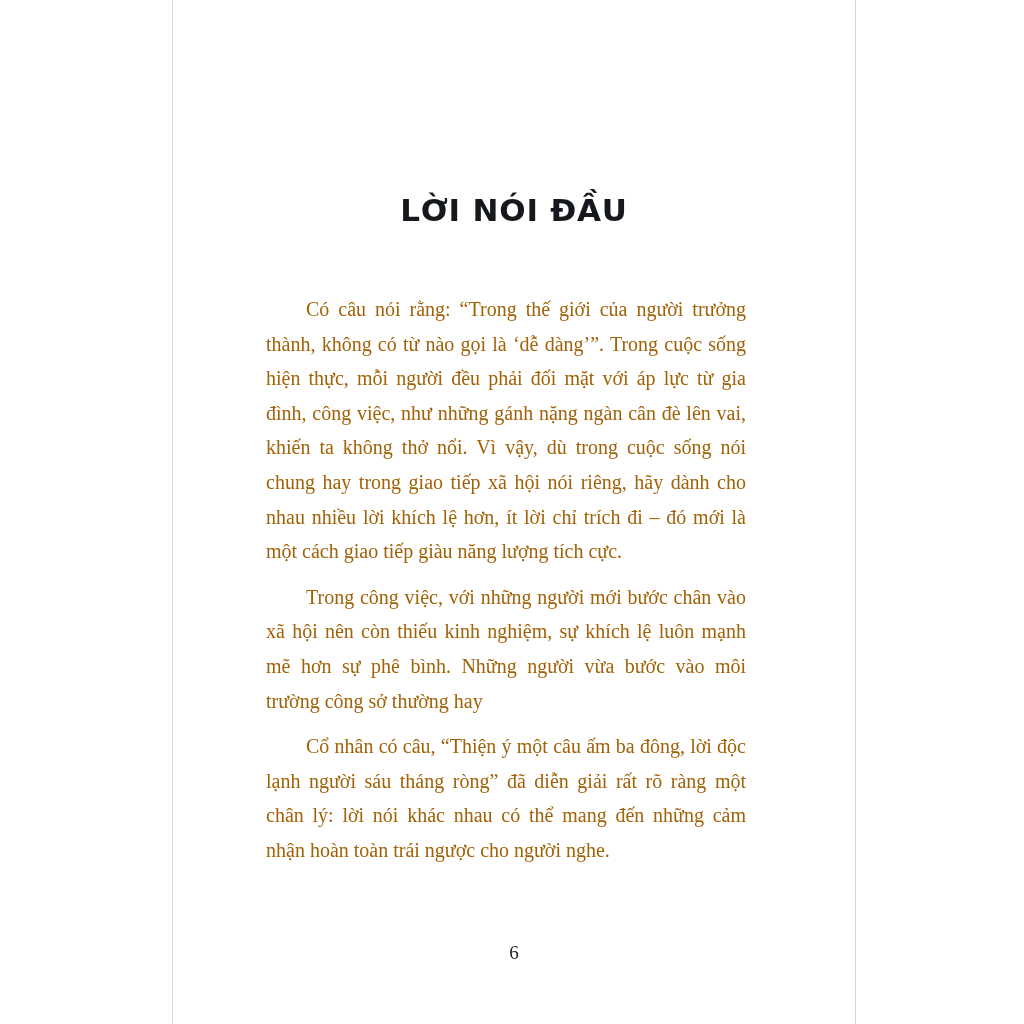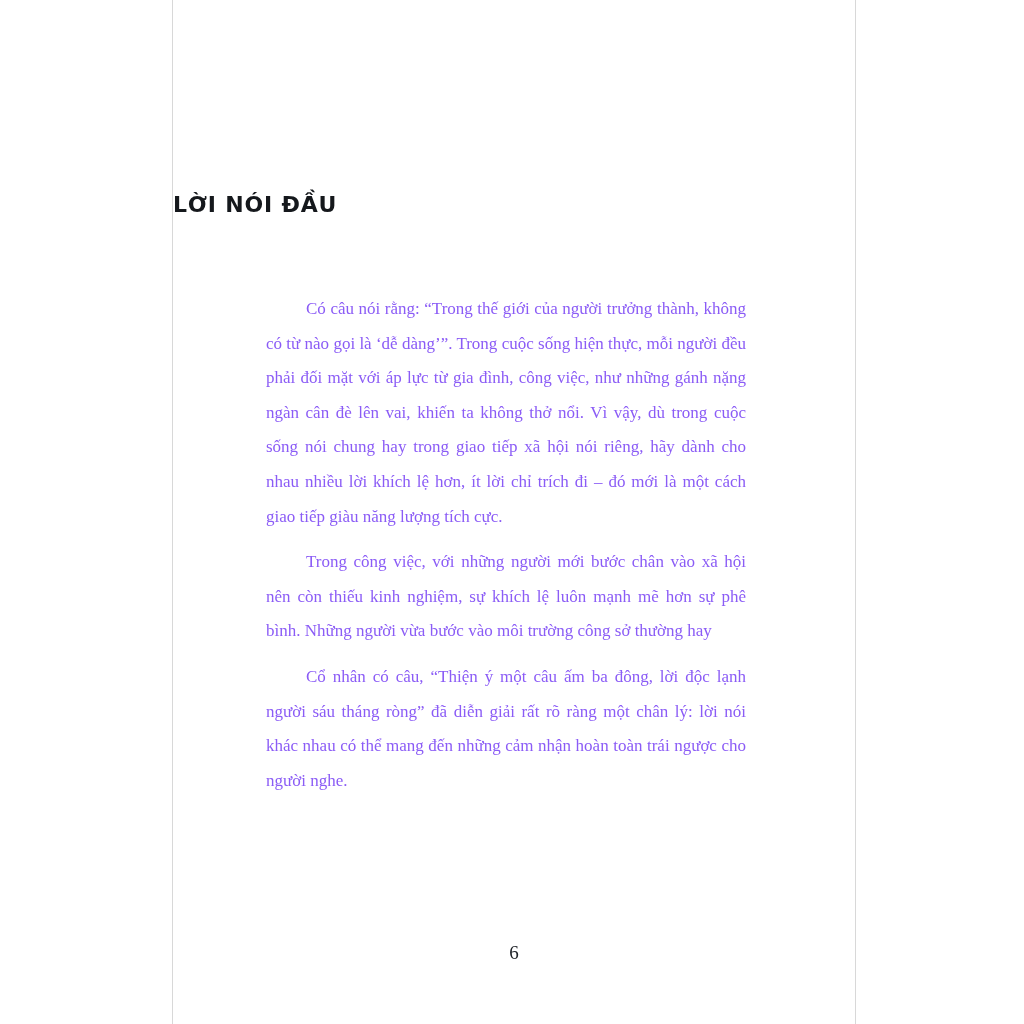--- a/index.html
+++ b/index.html
@@ -43,43 +43,43 @@
     box-sizing: border-box;
   }
 
   .page-title {
     margin: 0;
     padding: 0;
     position: absolute;
     left: 0;
     right: 0;
     top: 192px;
-    text-align: left;
+    text-align: center;
     font-family: "DejaVu Sans", sans-serif;
     font-weight: bold;
-    font-size: 22px;
+    font-size: 31px;
     letter-spacing: 0.8px;
     color: #15181c;
   }
 
   .body-text {
     position: absolute;
     left: 93px;
     top: 292px;
     width: 480px;
   }
 
   .para {
     margin: 0 0 11px 0;
-    font-size: 17px;
+    font-size: 20px;
     line-height: 34.6px;
     text-align: justify;
     text-justify: inter-word;
     text-indent: 40px;
-    color: #8b5cf6;
+    color: #a16207;
     hyphens: none;
   }
   .para:last-child { margin-bottom: 0; }
 
   .page-number {
     position: absolute;
     left: 0;
     right: 0;
     top: 942px;
     text-align: center;

